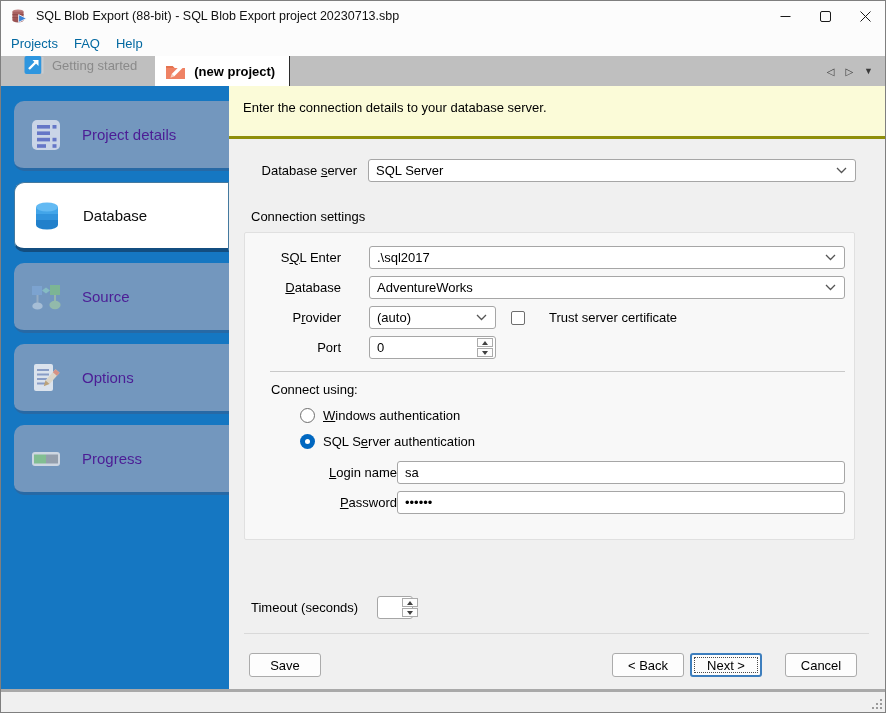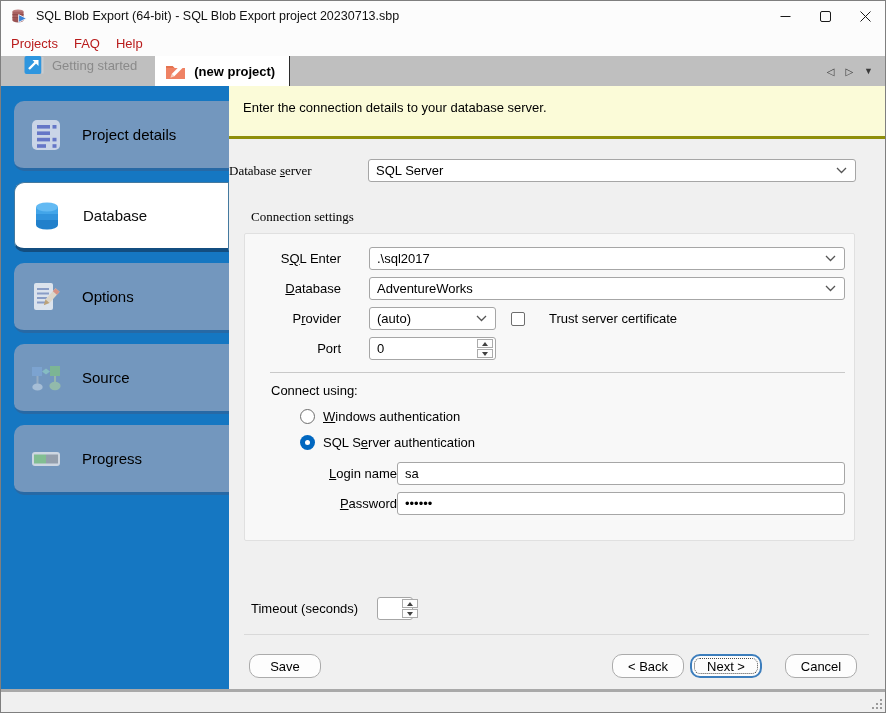--- a/index.html
+++ b/index.html
@@ -13,21 +13,21 @@
   }
 
   
   .titlebar { height:30px; background:#fcfcfc; display:flex; align-items:center; padding-left:10px; flex:0 0 auto; }
   .title-text { font-size:12.5px; color:#111; margin-left:8px; white-space:nowrap; }
   .win-controls { margin-left:auto; display:flex; height:100%; }
   .win-btn { width:40px; height:100%; display:flex; align-items:center; justify-content:center; }
 
   
   .menubar { height:25px; background:#fcfcfc; display:flex; align-items:center; padding-left:2px; flex:0 0 auto; }
-  .menu-item { font-size:13px; color:#b91c1c; padding:3px 8px; }
+  .menu-item { font-size:13px; color:#0369a1; padding:3px 8px; }
 
   
   .tabstrip { height:30px; background:#bfbfbf; display:flex; align-items:stretch; flex:0 0 auto; }
   .tab { display:flex; align-items:center; gap:8px; font-size:13px; }
   .tab.inactive { margin-left:8px; padding:0 18px 12px 15px; color:#8a8a8a; }
   .tab.active { background:#ffffff; padding:0 14px 0 10px; color:#000; font-weight:bold; border-right:1px solid #2b2b2b; }
   .tab-nav { margin-left:auto; display:flex; align-items:center; gap:11px; padding-right:12px; color:#3a3a3a; }
   .tab-nav .arrow { font-size:10px; }
   .tab-nav .arrow-down { font-size:9px; }
 
@@ -35,37 +35,37 @@
   .bodywrap { flex:1 1 auto; display:flex; min-height:0; }
 
   
   .sidebar { width:228px; background:#1577c2; padding-top:15px; flex:0 0 auto; }
   .side-item {
     margin-left:13px; height:70px; margin-bottom:11px;
     border-radius:10px 0 0 10px; background:#7397be;
     border-bottom:3px solid #2769a5;
     display:flex; align-items:center; padding-left:15px; gap:19px;
   }
-  .side-item .side-label { font-size:15px; color:#000000; }
+  .side-item .side-label { font-size:15px; color:#4c1d95; }
   .side-item.selected {
     background:#ffffff; border:1px solid #44799f; border-bottom:4px solid #134e80;
   }
   .side-item.selected .side-label { color:#0d0d0d; }
   .side-icon { width:34px; height:34px; flex:0 0 auto; }
 
   
   .content { flex:1 1 auto; background:#f0f0f0; display:flex; flex-direction:column; font-size:13px; color:#000; }
 
   .banner { height:53px; background:#fbfbd8; border-bottom:3px solid #8f8f0a; padding:14px 0 0 14px; flex:0 0 auto; }
 
   .dbserver-row { display:flex; align-items:center; margin:20px 29px 0 0; }
-  .dbserver-row .lbl { width:128px; text-align:left; flex:0 0 auto;font-family:Liberation Serif, serif; }
+  .dbserver-row .lbl { width:128px; text-align:right; flex:0 0 auto; }
   .dbserver-row .combo { flex:1 1 auto; margin-left:11px; }
 
-  .section-label { margin:27px 4px 8px 22px;font-family:Liberation Serif, serif; }
+  .section-label { margin:27px 4px 8px 22px; }
 
   .groupbox {
     margin-left:15px; width:611px; flex:0 0 auto;
     background:#f8f8f8; border:1px solid #e0e0e0; border-radius:2px;
     padding:13px 0 25px 0;
   }
   .g-row { display:flex; align-items:center; margin:0 9px 7px 0; }
   .g-label { width:96px; text-align:right; margin-right:28px; flex:0 0 auto; }
   .g-label-wide { width:152px; text-align:right; flex:0 0 auto; }
 
@@ -102,21 +102,21 @@
 
   .timeout-row { display:flex; align-items:center; margin:56px 0 0 22px; }
   .timeout-row .lbl { margin-right:19px; }
   .spin58 { width:36px; flex:0 0 auto;padding-left:24px; }
 
   .bottom-sep { border-top:1px solid #d9d9d9; margin:14px 16px 0 15px; }
 
   .btn-row { display:flex; align-items:center; margin:19px 28px 0 20px; }
   .btn {
     height:24px; min-width:72px; padding:0 10px;
-    background:#fdfdfd; border:1px solid #ababab; border-radius:10px;
+    background:#fdfdfd; border:1px solid #ababab; border-radius:3px;
     font-size:13px; font-family:"Liberation Sans",sans-serif;
     display:flex; align-items:center; justify-content:center;
   }
   .btn.next { border:2px solid #3d7ebd; outline:1px dotted #4a4a4a; outline-offset:-5px; margin:0 6px; }
   .btn.cancel { margin-left:17px; }
   .spacer { flex:1 1 auto; }
 
   
   .statusbar { height:23px; border-top:3px solid #a9a9a9; background:#f0f0f0; position:relative; flex:0 0 auto; }
   .grip { position:absolute; right:2px; bottom:2px; }
@@ -130,21 +130,21 @@
 
   <div class="titlebar">
     <svg class="app-icon" width="17" height="17" viewBox="0 0 17 17">
       <ellipse cx="7" cy="3.6" rx="5.6" ry="2.2" fill="#c08080"></ellipse>
       <rect x="1.4" y="3.6" width="11.2" height="8.6" fill="#a86060"></rect>
       <rect x="1.4" y="6.2" width="11.2" height="1" fill="#8d4848"></rect>
       <rect x="1.4" y="9.2" width="11.2" height="1" fill="#8d4848"></rect>
       <ellipse cx="7" cy="12.2" rx="5.6" ry="2.2" fill="#9a5353"></ellipse>
       <polygon points="7.6,6.6 15.4,10.4 7.6,14.4" fill="#3b82d6" stroke="#fff" stroke-width="0.8"></polygon>
     </svg>
-    <span class="title-text">SQL Blob Export (64-bit) - SQL Blob Export project 20230713.sbp</span>
+    <span class="title-text">SQL Blob Export (88-bit) - SQL Blob Export project 20230713.sbp</span>
     <div class="win-controls">
       <div class="win-btn">
         <svg width="11" height="11" viewBox="0 0 11 11">
             <line x1="0.5" y1="5.5" x2="10.5" y2="5.5" stroke="#1a1a1a" stroke-width="1"></line>
           </svg>
       </div>
       <div class="win-btn">
         <svg width="11" height="11" viewBox="0 0 11 11">
             <rect x="0.5" y="0.5" width="10" height="10" rx="1.5" fill="none" stroke="#1a1a1a" stroke-width="1"></rect>
           </svg>
@@ -212,20 +212,33 @@
       </div>
 
       <div class="side-item selected">
         <svg class="side-icon" viewBox="0 0 34 34">
           <path d="M6 8 L6 26 A11 4.5 0 0 0 28 26 L28 8 Z" fill="#2180cb"></path>
           <rect x="6" y="8" width="22" height="7" fill="#42a5e9"></rect>
           <rect x="6" y="15" width="22" height="6" fill="#3093dd"></rect>
           <ellipse cx="17" cy="8" rx="11" ry="4.5" fill="#63baf3"></ellipse>
         </svg>
         <span class="side-label">Database</span>
+      </div>
+
+      <div class="side-item">
+        <svg class="side-icon" viewBox="0 0 34 34" opacity="0.75">
+          <rect x="3" y="6" width="10" height="9" fill="#7fa8d6"></rect>
+          <polygon points="17,7.5 21,10.5 17,13.5 13,10.5" fill="#8cc9c4"></polygon>
+          <rect x="21" y="5" width="10" height="10" fill="#7fbf87"></rect>
+          <rect x="7.5" y="15" width="2" height="8" fill="#9fb4c6"></rect>
+          <rect x="25" y="15" width="2" height="6" fill="#9fc0a6"></rect>
+          <ellipse cx="8.5" cy="26" rx="5.2" ry="3.6" fill="#b7cbde"></ellipse>
+          <ellipse cx="26" cy="25" rx="5.6" ry="4.2" fill="#9dc6a5"></ellipse>
+        </svg>
+        <span class="side-label">Source</span>
       </div>
 
       <div class="side-item">
         <svg class="side-icon" viewBox="0 0 34 34" opacity="0.85">
           <rect x="5" y="3" width="19" height="27" rx="2" fill="#eef1f6"></rect>
           <g fill="#8e9fc8">
             <rect x="8" y="8" width="12" height="2"></rect>
               <rect x="8" y="12.5" width="12" height="2"></rect>
             <rect x="8" y="17" width="10" height="2"></rect>
               <rect x="8" y="21.5" width="8" height="2"></rect>
@@ -233,33 +246,20 @@
           <g transform="rotate(42 21 18)">
             <rect x="18.5" y="7" width="5.5" height="15" fill="#efe2cd"></rect>
             <rect x="18.5" y="7" width="5.5" height="4" fill="#e8927c"></rect>
             <polygon points="18.5,22 24,22 21.2,27.5" fill="#c9a56e"></polygon>
           </g>
         </svg>
         <span class="side-label">Options</span>
       </div>
 
       <div class="side-item">
-        <svg class="side-icon" viewBox="0 0 34 34" opacity="0.75">
-          <rect x="3" y="6" width="10" height="9" fill="#7fa8d6"></rect>
-          <polygon points="17,7.5 21,10.5 17,13.5 13,10.5" fill="#8cc9c4"></polygon>
-          <rect x="21" y="5" width="10" height="10" fill="#7fbf87"></rect>
-          <rect x="7.5" y="15" width="2" height="8" fill="#9fb4c6"></rect>
-          <rect x="25" y="15" width="2" height="6" fill="#9fc0a6"></rect>
-          <ellipse cx="8.5" cy="26" rx="5.2" ry="3.6" fill="#b7cbde"></ellipse>
-          <ellipse cx="26" cy="25" rx="5.6" ry="4.2" fill="#9dc6a5"></ellipse>
-        </svg>
-        <span class="side-label">Source</span>
-      </div>
-
-      <div class="side-item">
         <svg class="side-icon" viewBox="0 0 34 34" opacity="0.85">
           <rect x="3" y="10" width="28" height="14" rx="3" fill="#dfe3e9"></rect>
           <rect x="5" y="12.5" width="12" height="9" fill="#85c58b"></rect>
           <rect x="17" y="12.5" width="12" height="9" fill="#9aa1ab"></rect>
         </svg>
         <span class="side-label">Progress</span>
       </div>
 
     </div>
 

